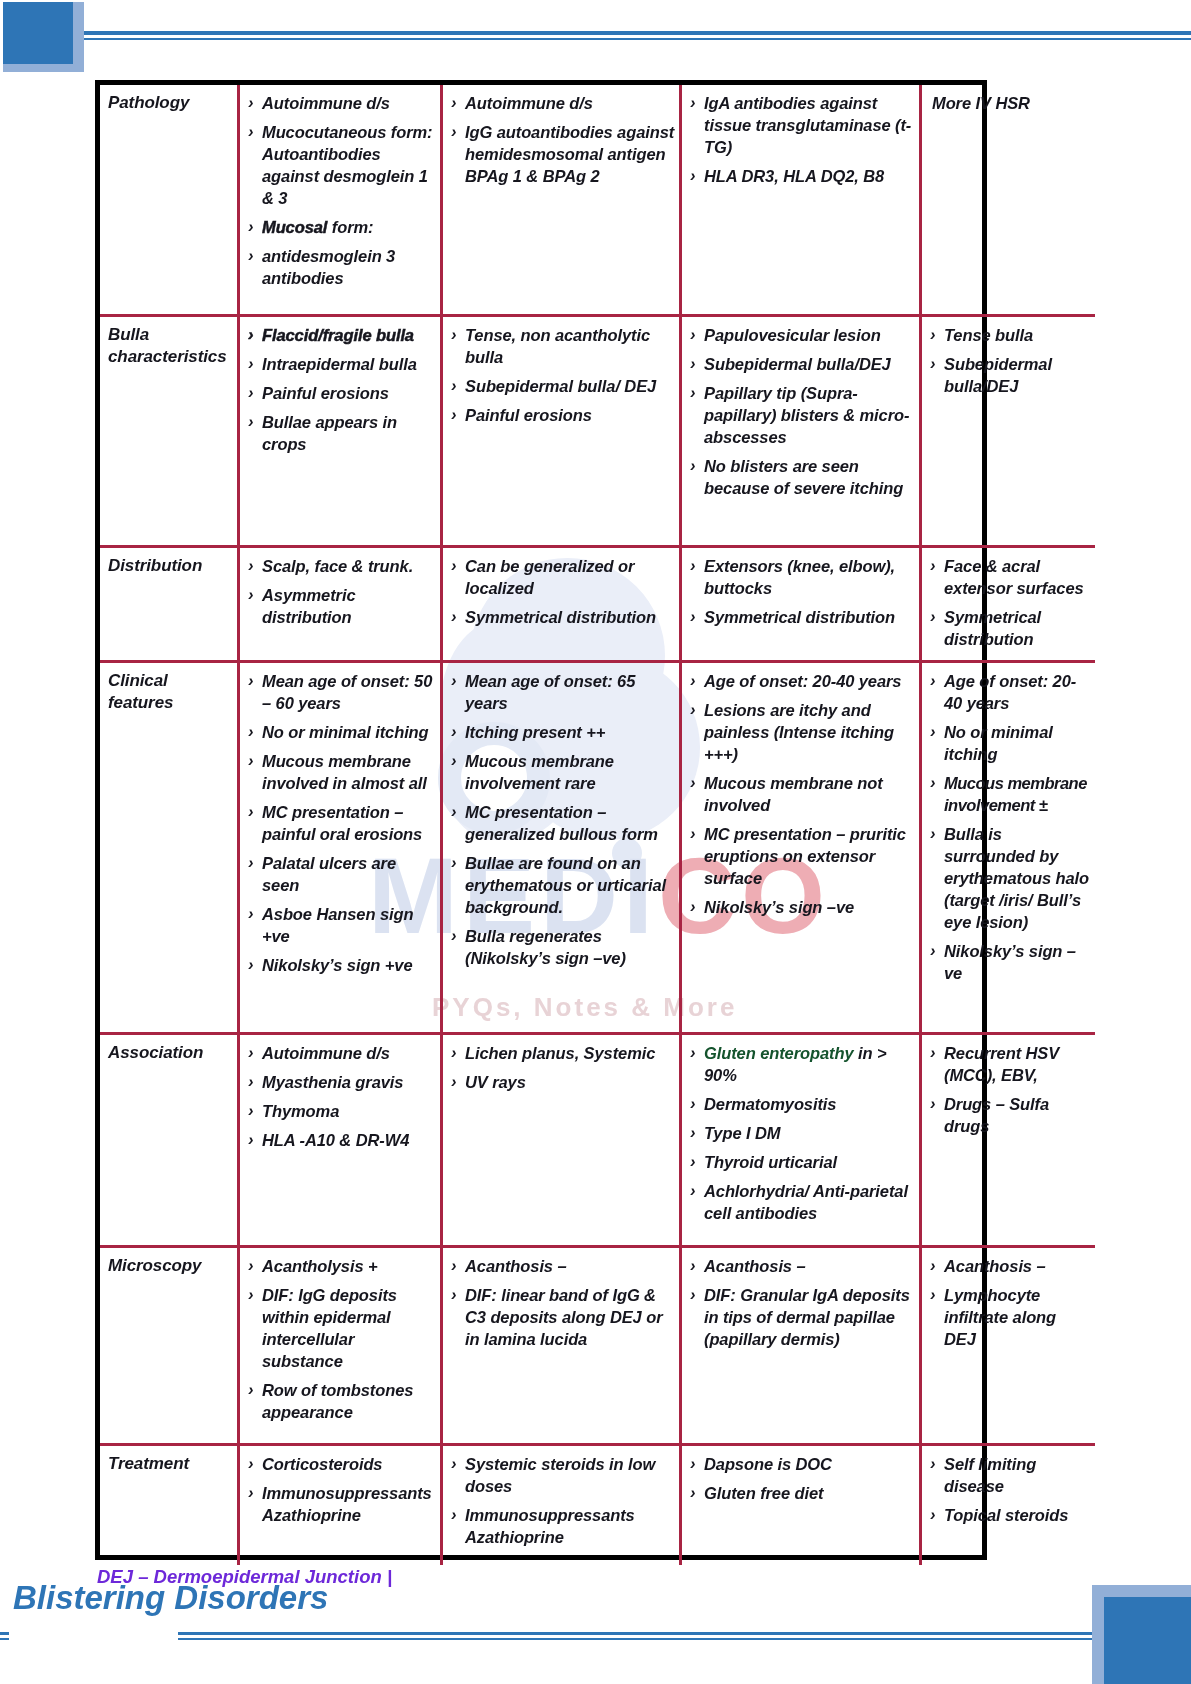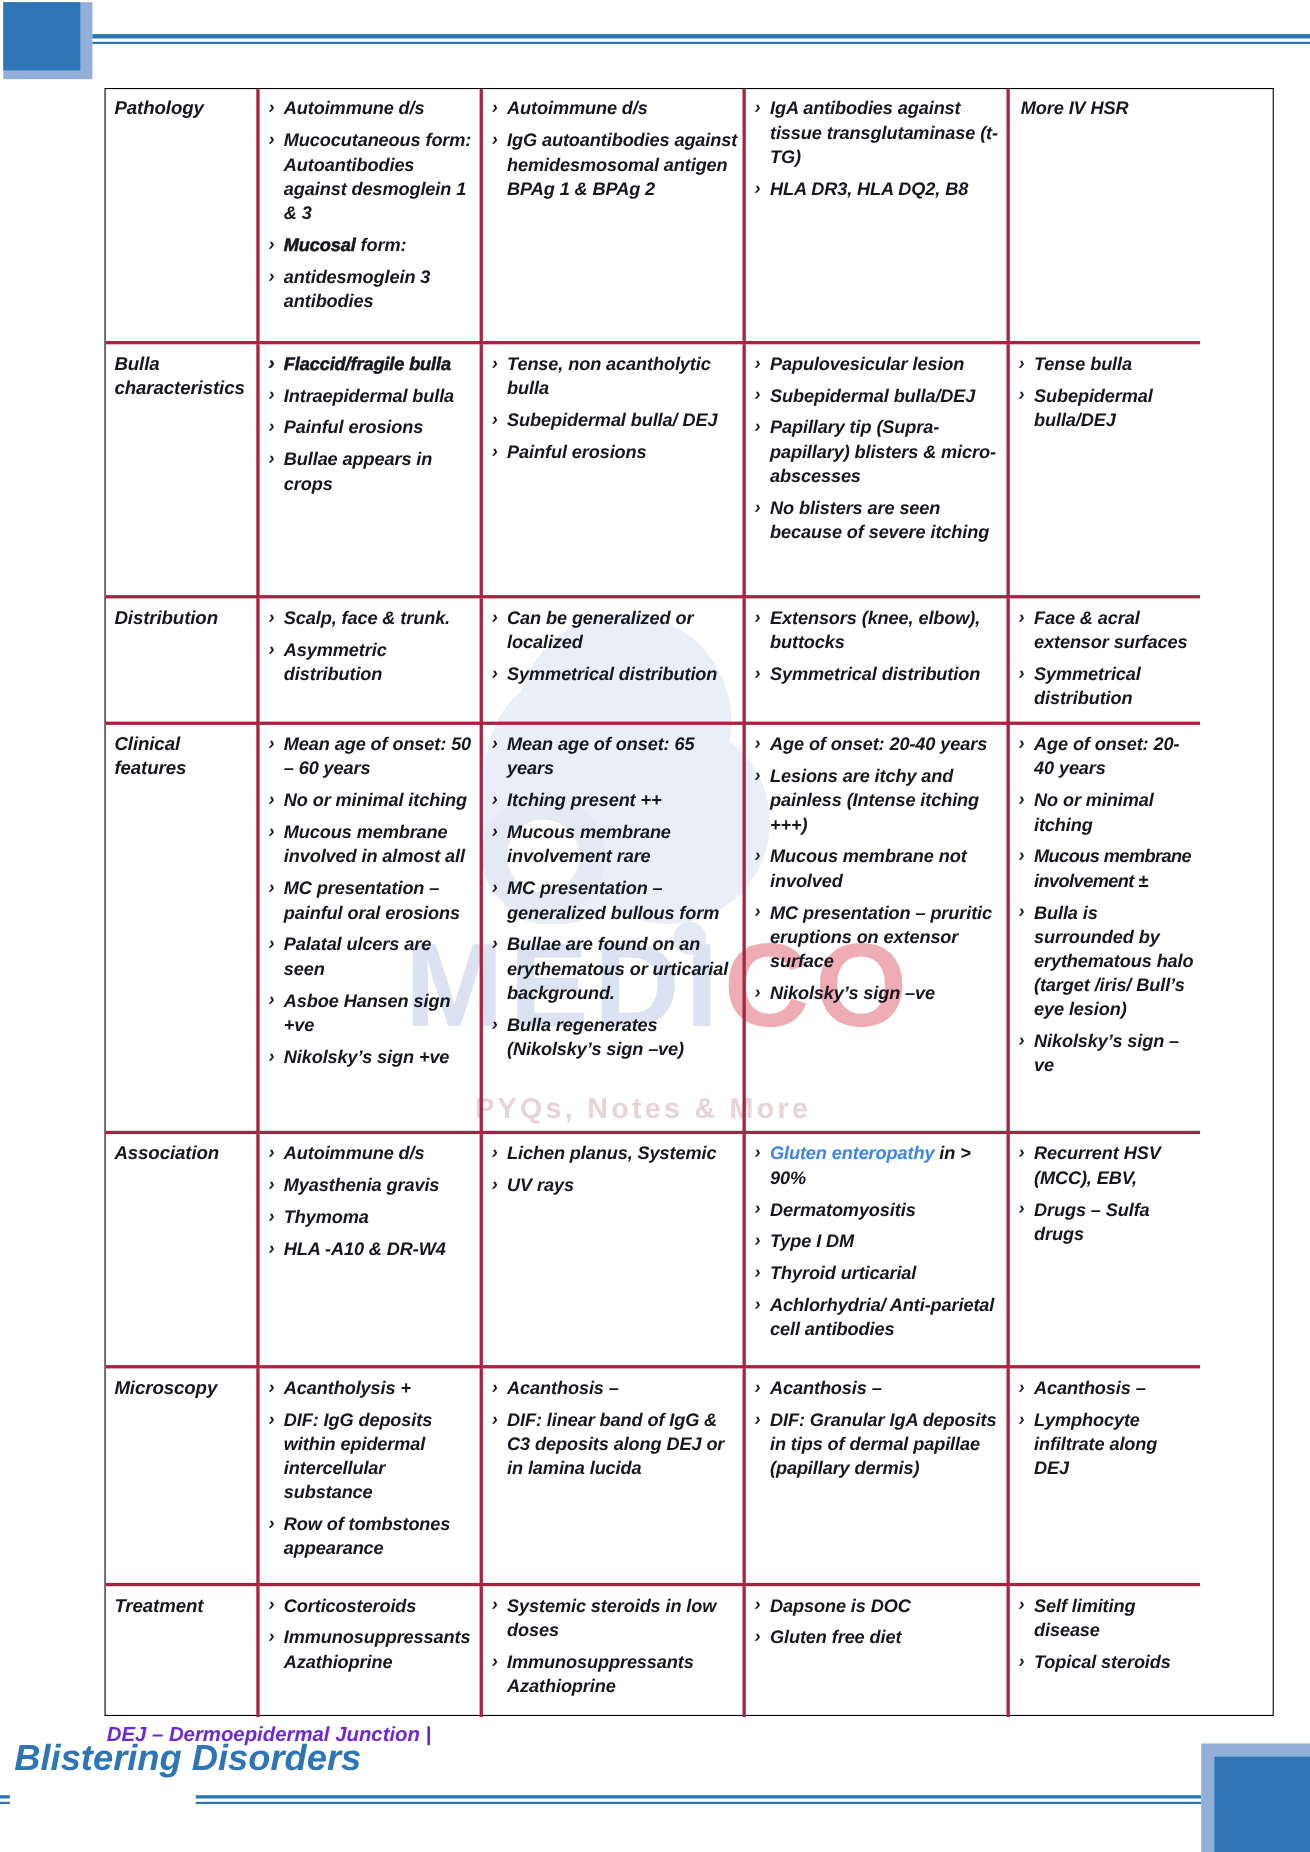--- a/index.html
+++ b/index.html
@@ -29,25 +29,25 @@
   .wm-blob3 { left:440px; top:620px; width:150px; height:220px; background:#eaeef8; border-radius:46% 54% 60% 40%; }
   .wm-ring  { left:438px; top:722px; width:112px; height:112px; border:23px solid #e3e9f5;
               background:#ffffff; border-radius:50%; box-sizing:border-box; }
   .wm-dot   { left:612px; top:838px; width:30px; height:30px; background:#e3e9f5; border-radius:50%; }
   .wm-brand { left:368px; top:842px; font-size:108px; font-weight:bold; letter-spacing:5px; line-height:1; white-space:nowrap; }
   .wm-brand .b1 { color:#dbe2f1; }
   .wm-brand .b2 { color:#eeadb4; }
   .wm-tag   { left:432px; top:992px; font-size:26px; font-weight:bold; letter-spacing:3px; color:#e8d3d6; white-space:nowrap; }
   
   .grid {
-    position:absolute; left:95px; top:80px; width:1063px; height:1480px; z-index:2;
+    position:absolute; left:95px; top:80px; width:892px; height:1480px; z-index:2;
     display:grid;
     grid-template-columns:140px 203px 239px 240px 173px;
     grid-template-rows:232px 231px 115px 372px 213px 198px 119px;
-    border:1px solid #000000; box-sizing:border-box;
+    border:5px solid #000000; box-sizing:border-box;
   }
   .cell {
     border-right:3px solid #A82443; border-bottom:3px solid #A82443;
     padding:5px 4px 4px 8px; overflow:hidden; box-sizing:border-box;
     color:#16161e; font-style:italic; font-weight:bold; font-size:16.5px;
     line-height:22px; letter-spacing:-0.1px;
   }
   .cell.lastcol { border-right:none; }
   .cell.lastrow { border-bottom:none; }
   .cell.label   { font-size:17px; padding-top:7px; }
@@ -167,21 +167,21 @@
       <div class="item"><span class="bl">›</span><span>Autoimmune d/s</span></div>
       <div class="item"><span class="bl">›</span><span>Myasthenia gravis</span></div>
       <div class="item"><span class="bl">›</span><span>Thymoma</span></div>
       <div class="item"><span class="bl">›</span><span>HLA -A10 &amp; DR-W4</span></div>
     </div>
     <div class="cell">
       <div class="item"><span class="bl">›</span><span>Lichen planus, Systemic</span></div>
       <div class="item"><span class="bl">›</span><span>UV rays</span></div>
     </div>
     <div class="cell">
-      <div class="item"><span class="bl">›</span><span style="color: #3b82f6;">Gluten enteropathy</span><span> in &gt; 90%</span></div>
+      <div class="item"><span class="bl">›</span><span style="color: #14532d;">Gluten enteropathy</span><span> in &gt; 90%</span></div>
       <div class="item"><span class="bl">›</span><span>Dermatomyositis</span></div>
       <div class="item"><span class="bl">›</span><span>Type I DM</span></div>
       <div class="item"><span class="bl">›</span><span>Thyroid urticarial</span></div>
       <div class="item"><span class="bl">›</span><span>Achlorhydria/ Anti-parietal cell antibodies</span></div>
     </div>
     <div class="cell lastcol">
       <div class="item"><span class="bl">›</span><span>Recurrent HSV (MCC), EBV,</span></div>
       <div class="item"><span class="bl">›</span><span>Drugs – Sulfa drugs</span></div>
     </div>
     <div class="cell label">Microscopy</div>

